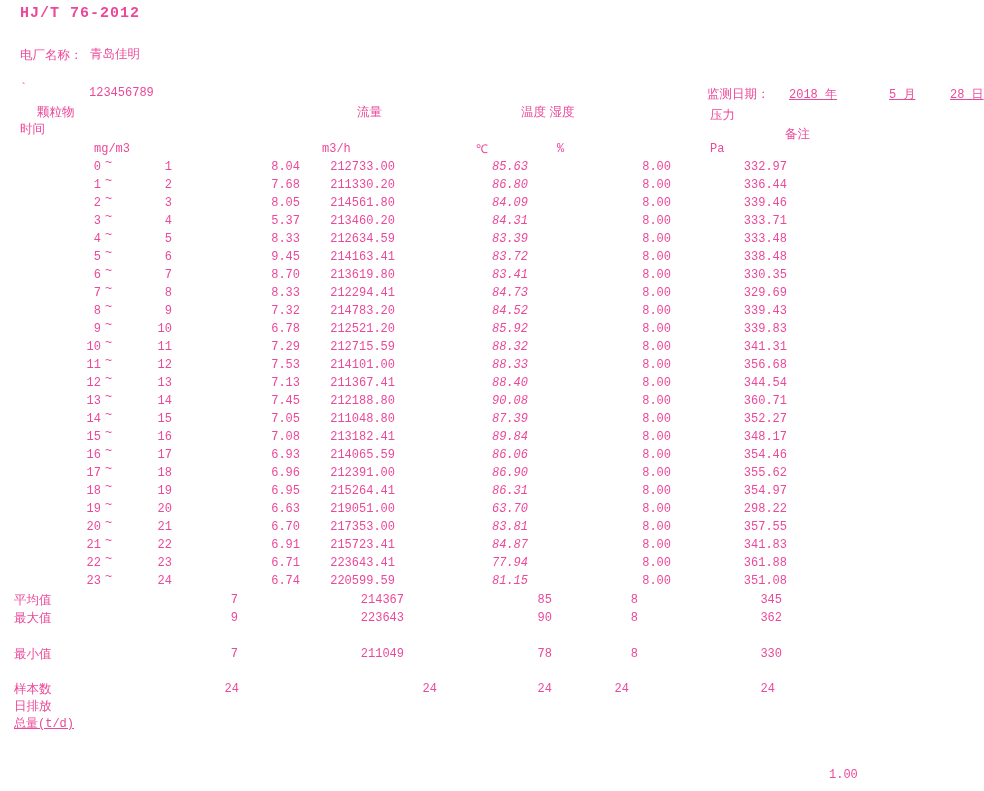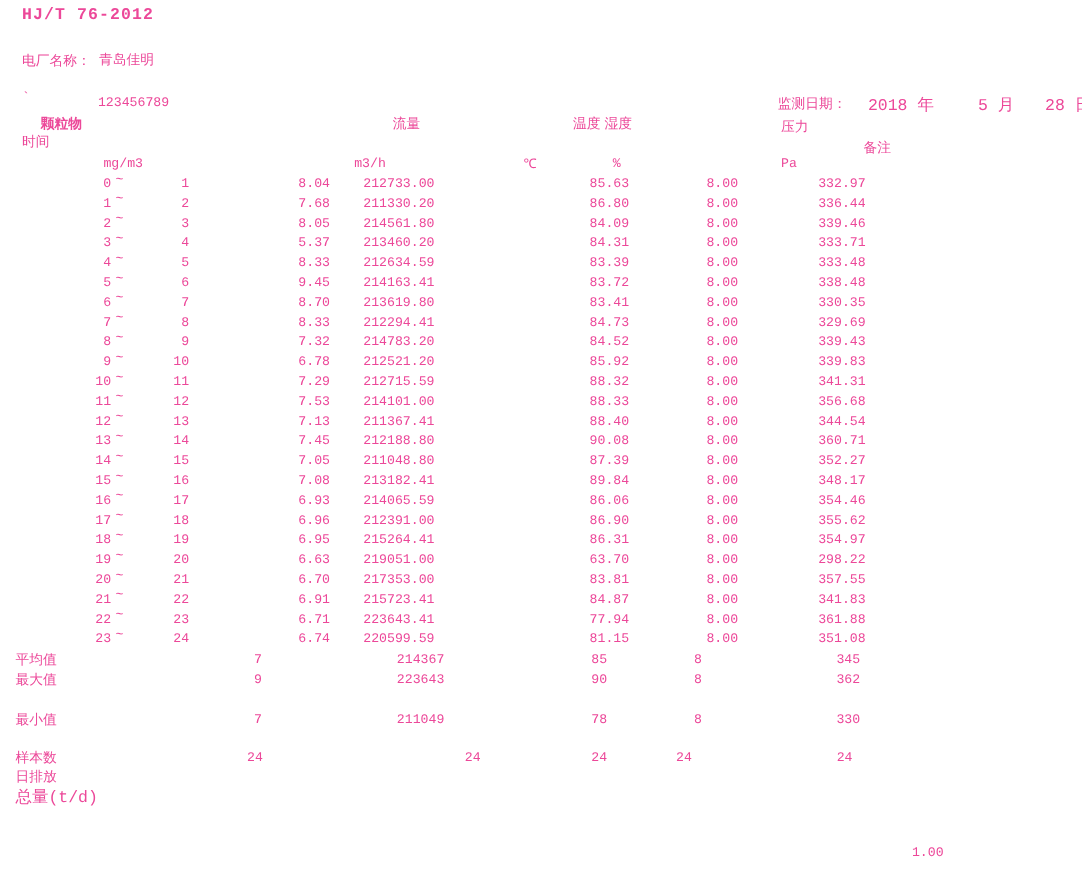--- a/index.html
+++ b/index.html
@@ -1,32 +1,32 @@
 <!DOCTYPE html>
 <html><head>
 <meta charset="utf-8">
 <style>
   html,body{margin:0;padding:0;background:#fff;}
   .page{position:relative;width:984px;height:791px;background:#ffffff;color:#ec4899;overflow:hidden;margin-left:12px;}
   .abs{position:absolute;white-space:pre;}
   .num{font-family:"Liberation Mono","DejaVu Sans Mono",monospace;font-size:12px;}
   .cjk{font-family:"Liberation Sans","DejaVu Sans",sans-serif;font-size:12.5px;}
-  .mix{font-family:"Liberation Mono","DejaVu Sans Mono",monospace;font-size:15px;}
+  .mix{font-family:"Liberation Mono","DejaVu Sans Mono",monospace;font-size:12px;text-decoration:underline;}
   .std{font-family:"Liberation Mono","DejaVu Sans Mono",monospace;font-size:15px;font-weight:bold;letter-spacing:1px;}
   .title{font-family:"Liberation Sans","DejaVu Sans",sans-serif;font-size:20px;font-weight:bold;letter-spacing:4px;}
   .row{position:absolute;left:0;width:984px;height:18px;line-height:18px;}
   .srow{position:absolute;left:0;width:984px;height:18px;line-height:18px;}
   .cell{position:absolute;text-align:right;top:0;}
   
   .h0{left:0;width:89px;}
   .tilde{left:93px;width:16px;top:-4px;text-align:left;}
   .h1{left:100px;width:60px;}
   .pm{left:188px;width:100px;}
   .flow{left:283px;width:100px;}
-  .temp{left:460px;width:100px;}
+  .temp{left:416px;width:100px;font-style:italic;}
   .hum{left:512px;width:100px;padding-left:47px;}
   .press{left:675px;width:100px;}
   
   .slabel{left:2px;text-align:left;}
   .spm{left:126px;width:100px;}
   .sflow{left:292px;width:100px;}
   .stemp{left:440px;width:100px;}
   .shum{left:526px;width:100px;}
   .spress{left:670px;width:100px;}
   .srow.sample .spm{left:127px;}
@@ -42,21 +42,21 @@
   <div class="abs std" style="left:8px;top:5px;">HJ/T 76-2012</div>
   <div class="abs cjk" style="left:8px;top:47px;">电厂名称：</div>
   <div class="abs cjk" style="left:78px;top:46px;">青岛佳明</div>
   <div class="abs num" style="left:8px;top:82px;">`</div>
   <div class="abs num" style="left:77px;top:86px;">123456789</div>
   <div class="abs cjk" style="left:695px;top:86px;">监测日期：</div>
   <div class="abs mix" style="left:777px;top:86px;">2018 年</div>
   <div class="abs mix" style="left:877px;top:86px;">5 月</div>
   <div class="abs mix" style="left:938px;top:86px;">28 日</div>
 
-  <div class="abs cjk" style="left:25px;top:104px;font-weight:bold;">颗粒物</div>
+  <div class="abs cjk" style="left:25px;top:104px;">颗粒物</div>
   <div class="abs cjk" style="left:345px;top:104px;">流量</div>
   <div class="abs cjk" style="left:509px;top:104px;">温度 湿度</div>
   <div class="abs cjk" style="left:698px;top:107px;">压力</div>
   <div class="abs cjk" style="left:8px;top:121px;">时间</div>
   <div class="abs cjk" style="left:773px;top:126px;">备注</div>
 
   <div class="abs num" style="left:82px;top:142px;">mg/m3</div>
   <div class="abs num" style="left:310px;top:142px;">m3/h</div>
   <div class="abs num" style="left:464px;top:140px;">℃</div>
   <div class="abs num" style="left:545px;top:142px;">%</div>

